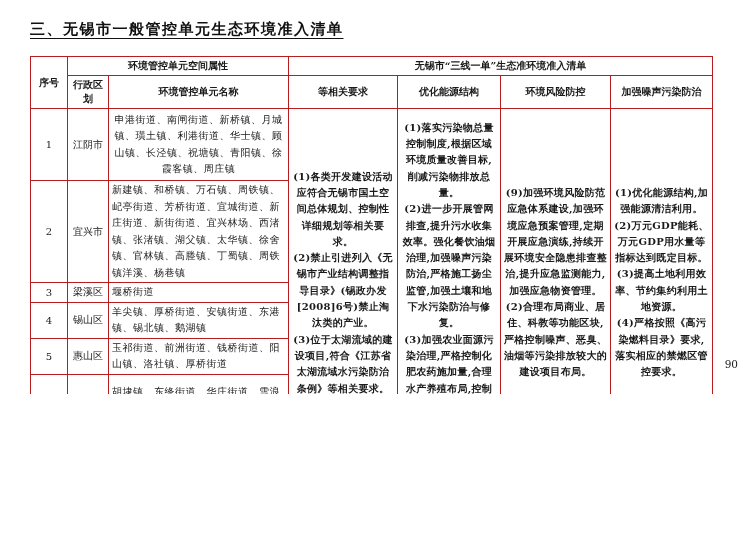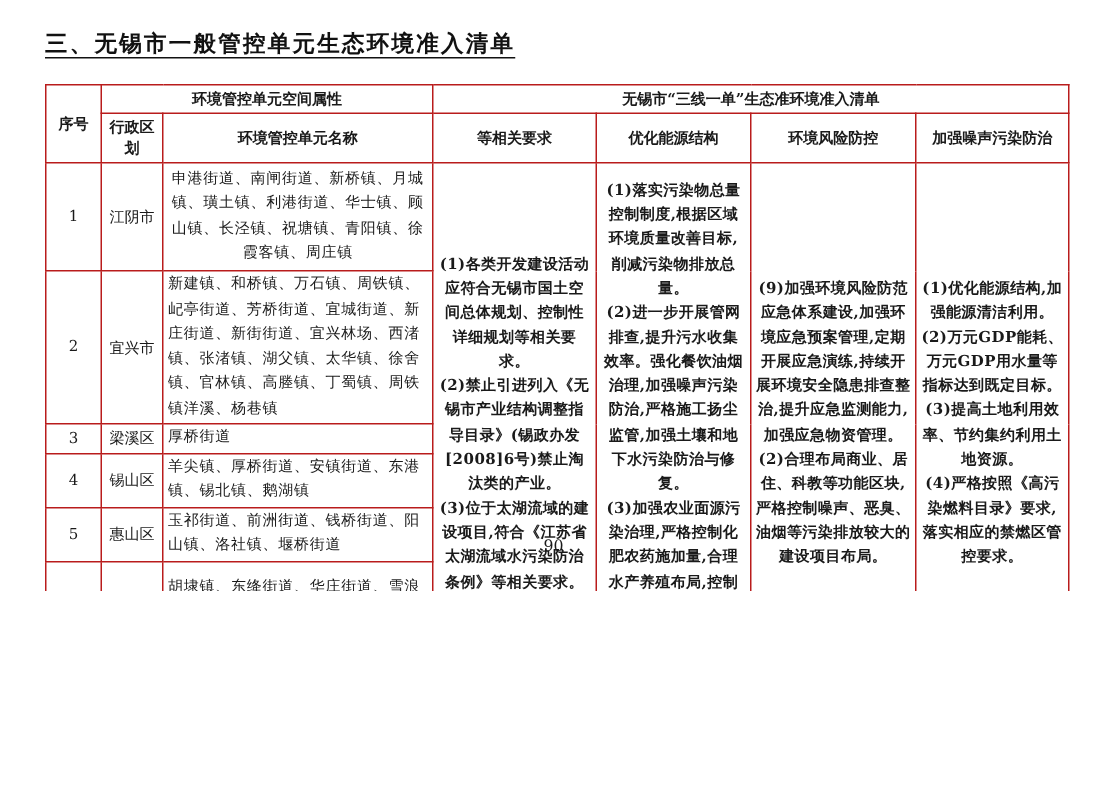--- a/index.html
+++ b/index.html
@@ -31,21 +31,21 @@
   tr.hr2 { height:20px; }
   tr.r1 td { height:72px;text-align:center; }
   tr.r2 td { height:101px;margin-left:14px; }
   tr.r3 td { height:18px; }
   tr.r4 td { height:34px; }
   tr.r5 td { height:35px; }
   tr.r6 td { height:52px; }
   tr.r7 td { height:31px; }
   .page-num {
     position:absolute; left:0; bottom:24px; width:100%;
-    text-align:center; font-size:10.5px; color:#1a1a1a;
+    text-align:right; font-size:10.5px; color:#1a1a1a;
   }
 </style>
 </head>
 <body>
 
 <div class="page">
 
   <div class="title">三、无锡市一般管控单元生态环境准入清单</div>
 
   <table class="doc-table">
@@ -92,31 +92,31 @@
 (4)严格按照《高污染燃料目录》要求,落实相应的禁燃区管控要求。</td>
       </tr>
       <tr class="r2">
         <td class="cell-center">2</td>
         <td class="cell-center">宜兴市</td>
         <td class="cell-name">新建镇、和桥镇、万石镇、周铁镇、屺亭街道、芳桥街道、宜城街道、新庄街道、新街街道、宜兴林场、西渚镇、张渚镇、湖父镇、太华镇、徐舍镇、官林镇、高塍镇、丁蜀镇、周铁镇洋溪、杨巷镇</td>
       </tr>
       <tr class="r3">
         <td class="cell-center">3</td>
         <td class="cell-center">梁溪区</td>
-        <td class="cell-name">厚桥街道</td>
+        <td class="cell-name">堰桥街道</td>
       </tr>
       <tr class="r4">
         <td class="cell-center">4</td>
         <td class="cell-center">锡山区</td>
         <td class="cell-name">羊尖镇、厚桥街道、安镇街道、东港镇、锡北镇、鹅湖镇</td>
       </tr>
       <tr class="r5">
         <td class="cell-center">5</td>
         <td class="cell-center">惠山区</td>
-        <td class="cell-name">玉祁街道、前洲街道、钱桥街道、阳山镇、洛社镇、堰桥街道</td>
+        <td class="cell-name">玉祁街道、前洲街道、钱桥街道、阳山镇、洛社镇、厚桥街道</td>
       </tr>
       <tr class="r6">
         <td class="cell-center">6</td>
         <td class="cell-center">滨湖区</td>
         <td class="cell-name">胡埭镇、东绛街道、华庄街道、雪浪街道、马山街道、南泉镇、蠡园街道</td>
       </tr>
       <tr class="r7">
         <td class="cell-center">7</td>
         <td class="cell-center">新吴区</td>
         <td class="cell-name">新安街道</td>

